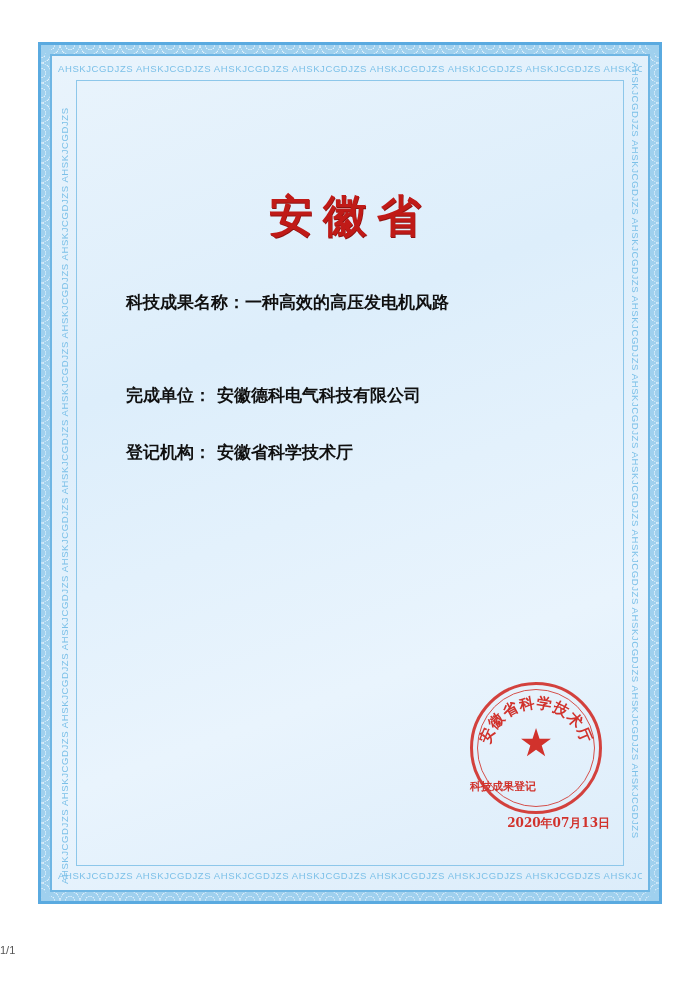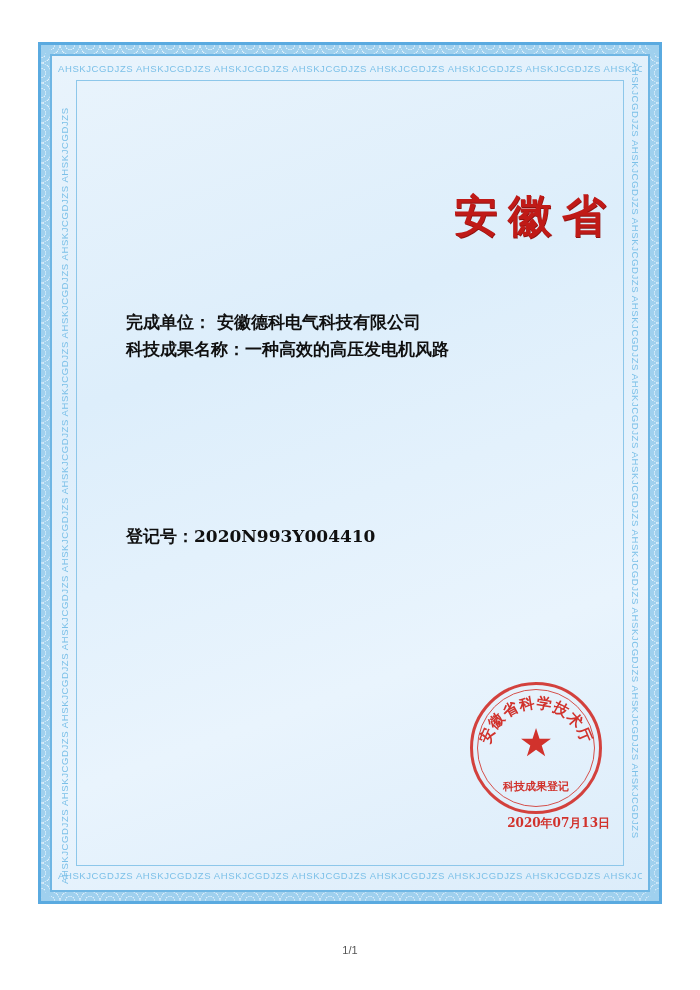--- a/index.html
+++ b/index.html
@@ -77,21 +77,21 @@
   
   .content {
     position: absolute;
     left: 46px;
     top: 46px;
     right: 46px;
     bottom: 46px;
   }
 
   .title-block {
-    text-align: right;
+    text-align: center;
     margin-top: 100px;
   }
   .title-line1 {
     color: #c01a17;
     font-size: 44px;
     font-weight: bold;
     letter-spacing: 10px;
     line-height: 1.25;
     text-shadow: 0.5px 0.5px 0 #8e1210;
     font-family: "DejaVu Serif", "Liberation Serif", serif;
@@ -166,21 +166,21 @@
     font-family: "DejaVu Serif", "Liberation Serif", serif;
     font-size: 15px;
     font-weight: bold;
     letter-spacing: 1px;
   }
   .seal-bottom-text {
     position: absolute;
     left: 0;
     right: 0;
     bottom: 20px;
-    text-align: center;
+    text-align: left;
     color: #d1322c;
     font-size: 11px;
     font-weight: bold;
     font-family: "DejaVu Serif", "Liberation Serif", serif;
   }
   .seal-date {
     position: absolute;
     right: 6px;
     bottom: 26px;
     color: #d1322c;
@@ -188,21 +188,21 @@
     font-weight: bold;
     font-family: "DejaVu Serif", "Liberation Serif", serif;
     white-space: nowrap;
   }
 
   .page-number {
     position: absolute;
     left: 0;
     right: 0;
     top: 944px;
-    text-align: center;
+    text-align: left;
     color: #555;
     font-size: 11px;
     font-family: "Liberation Sans", sans-serif;
   }
 </style>
 </head>
 <body>
 
 <div class="certificate">
 
@@ -215,23 +215,23 @@
   <div class="micro micro-left">AHSKJCGDJZS AHSKJCGDJZS AHSKJCGDJZS AHSKJCGDJZS AHSKJCGDJZS AHSKJCGDJZS AHSKJCGDJZS AHSKJCGDJZS AHSKJCGDJZS AHSKJCGDJZS</div>
   <div class="micro micro-right">AHSKJCGDJZS AHSKJCGDJZS AHSKJCGDJZS AHSKJCGDJZS AHSKJCGDJZS AHSKJCGDJZS AHSKJCGDJZS AHSKJCGDJZS AHSKJCGDJZS AHSKJCGDJZS</div>
 
   <div class="content">
 
     <div class="title-block">
       <div class="title-line1">安徽省</div>
     </div>
 
     <div class="fields">
+      <div class="field f-name">科技成果名称：一种高效的高压发电机风路</div>
       <div class="field f-unit">完成单位：  安徽德科电气科技有限公司</div>
-      <div class="field f-name">科技成果名称：一种高效的高压发电机风路</div>
-      <div class="field f-regno">登记号：2020N993Y004410</div>
+      <div class="field f-regorg">登记机构：  安徽省科学技术厅</div>
     </div>
 
     <div class="seal">
       <div class="seal-ring"></div>
       <div class="seal-ring-inner"></div>
       <svg class="seal-arc" viewBox="0 0 132 132">
         <defs>
           <path id="arcpath" d="M 18,74 A 48,48 0 0 1 114,74"></path>
         </defs>
         <text>

